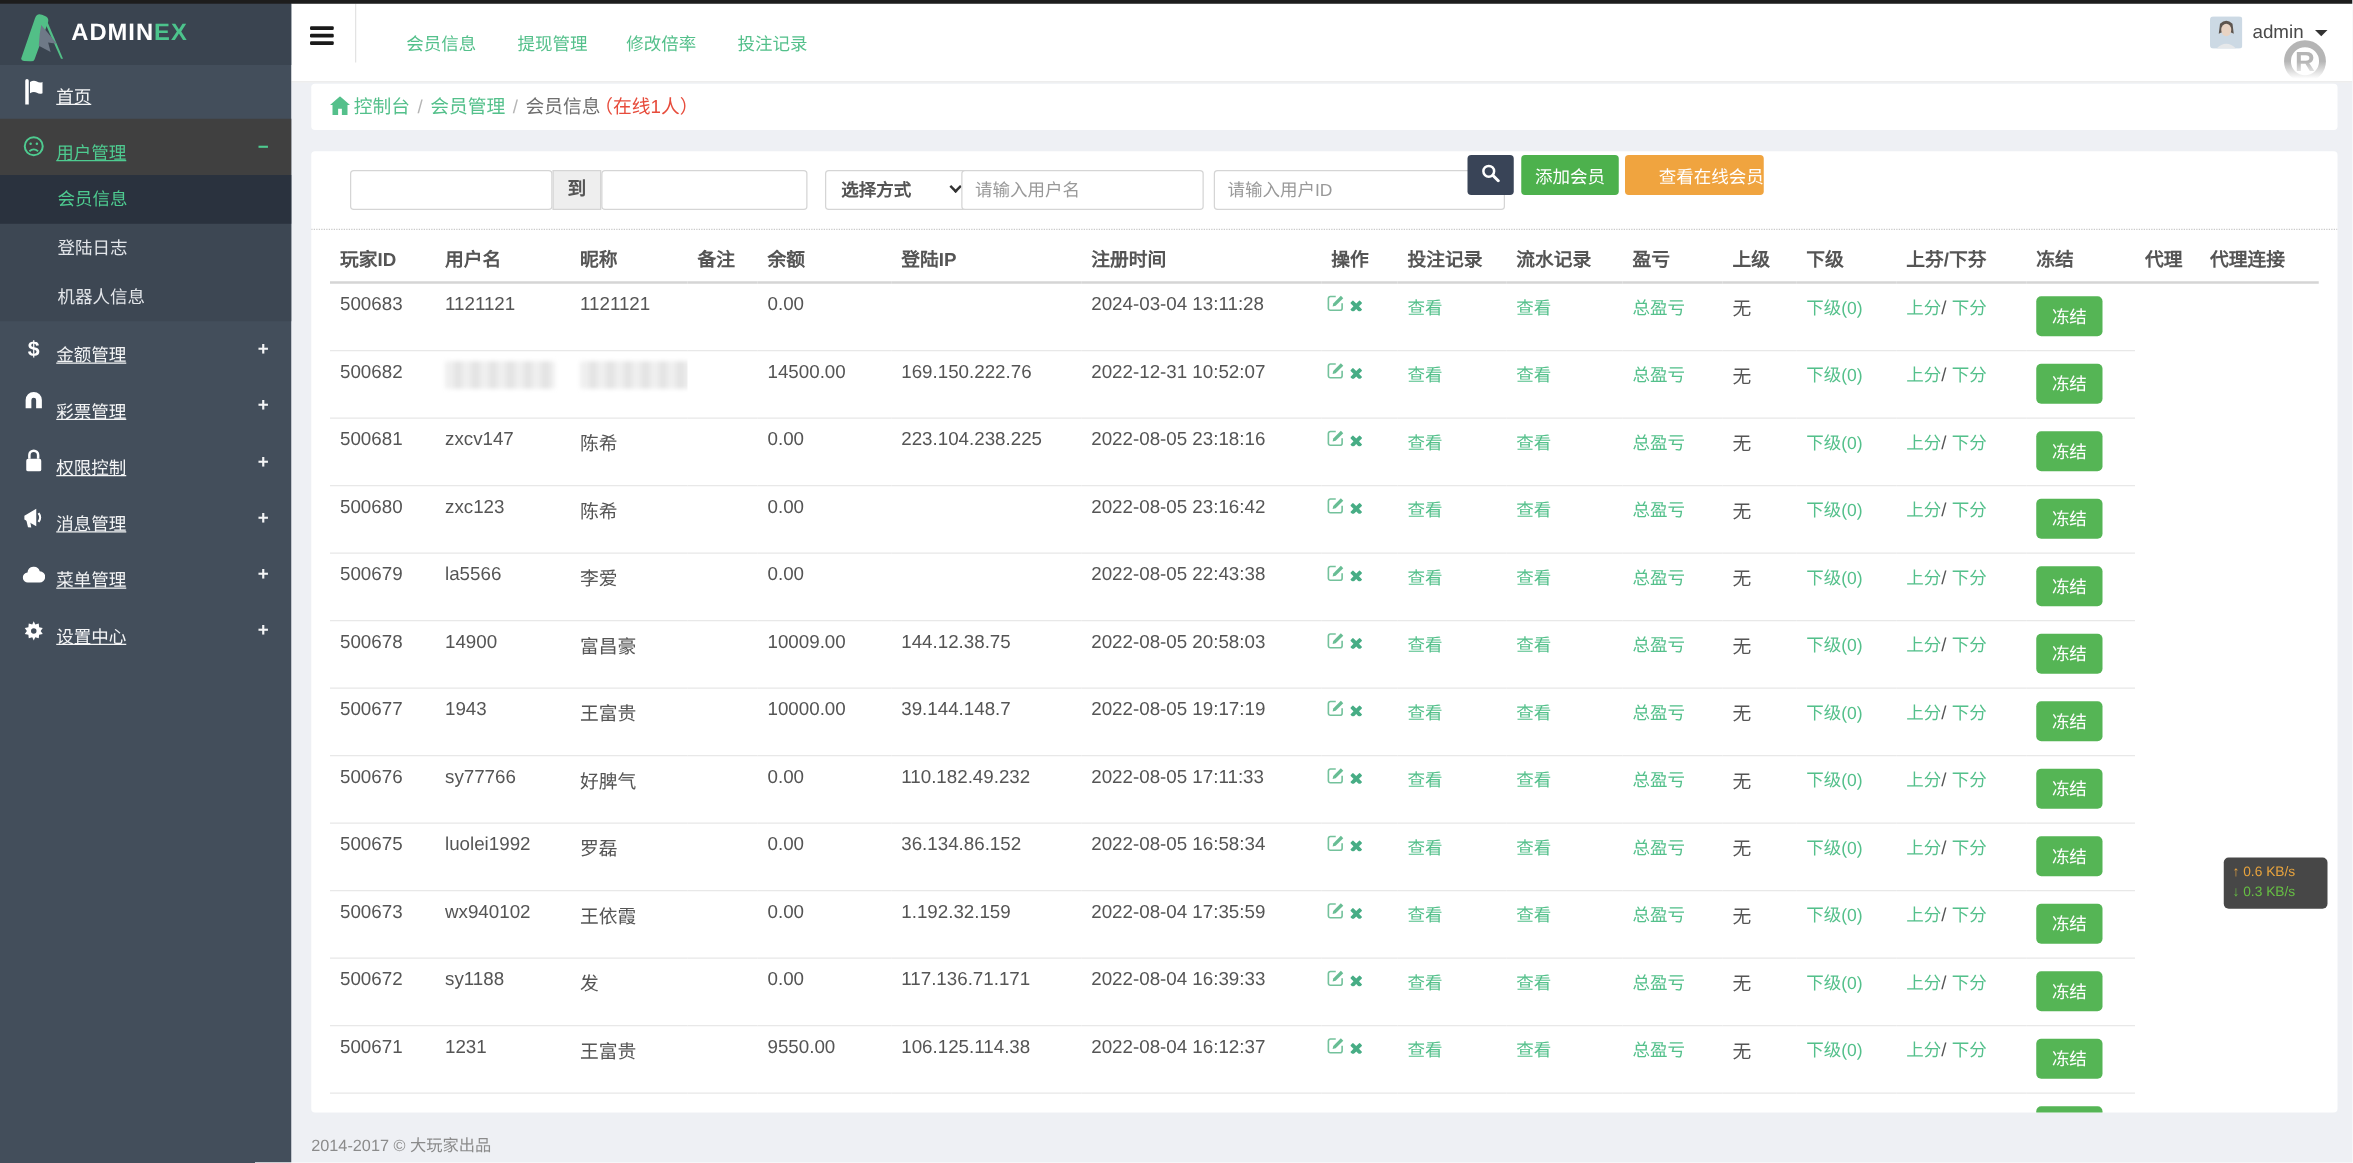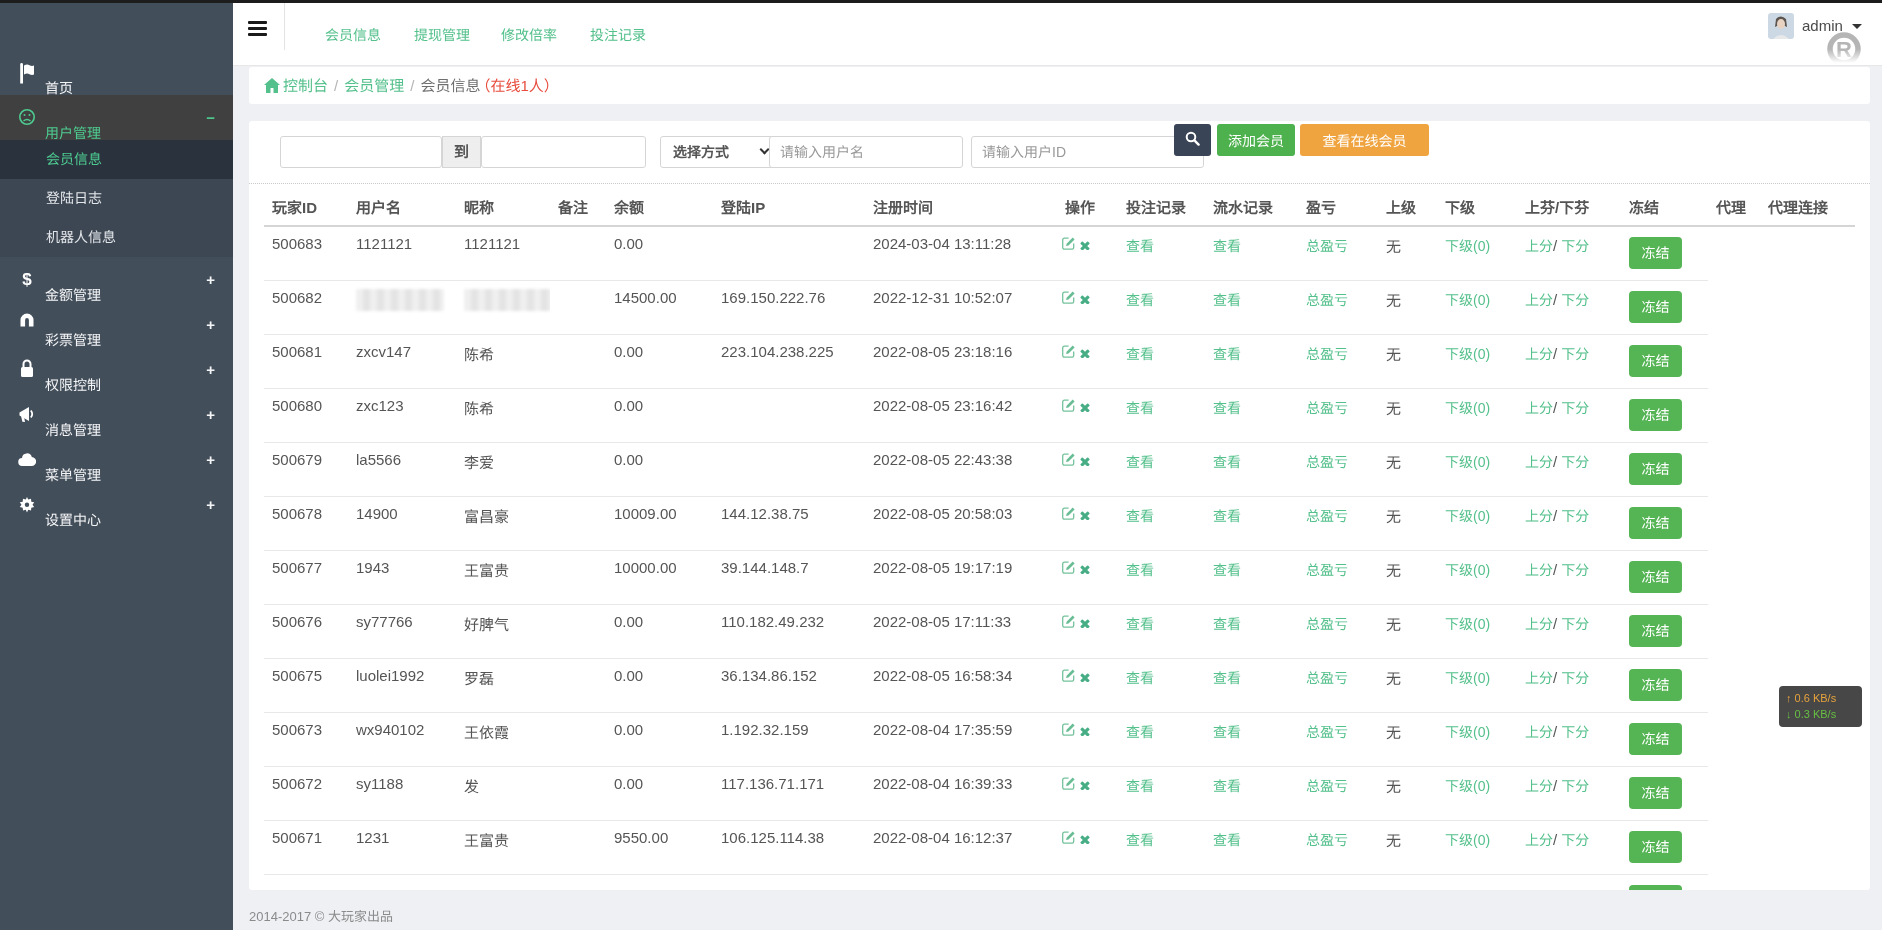--- a/index.html
+++ b/index.html
@@ -7,21 +7,21 @@
 html,body { width:1882px; height:930px; overflow:hidden; }
 body { font-family:"Liberation Sans", sans-serif; background:#eef0f4; position:relative; }
 .topstrip { position:absolute; left:0; top:0; width:1882px; height:3px; background:#1d1d1d; z-index:50; }
 
 .sidebar { position:absolute; left:0; top:0; width:233px; height:930px; background:#434e5b; z-index:10; }
 .logobar { position:absolute; left:0; top:3px; width:233px; height:49px; background:#3a4450; }
 .logotxt { position:absolute; left:57px; top:13px; font-size:19px; font-weight:bold; color:#fff; letter-spacing:0.8px; }
 .logotxt .gx { color:#4cc38c; }
 .menu { position:absolute; left:0; top:50px; width:233px; }
 .mitem { position:relative; height:45px; line-height:45px; color:#f4f5f6; font-size:14px; }
-.mitem .txt { position:absolute; left:45px; top:16px; }
+.mitem .txt { position:absolute; left:45px; top:5px;text-decoration:underline; }
 .mitem .ico { position:absolute; left:18px; top:0; width:18px; height:45px; }
 .mitem .pm { position:absolute; right:18px; top:0; font-size:15px; font-weight:bold; }
 .mitem.green { color:#4ecb90; }
 .submenu { background:#3d4753; }
 .sitem { position:relative; height:39px; line-height:39px; color:#e3e6ea; font-size:14px; padding-left:46px; }
 .sitem.active { background:#2a323e; color:#4ecb90; }
 
 .header { position:absolute; left:233px; top:3px; width:1649px; height:63px; background:#fff; border-bottom:1px solid #e7e7e7; z-index:5; }
 .hamb { position:absolute; left:15px; top:18px; width:19px; height:15px; }
 .hamb div { height:3px; background:#1a1a1a; margin-bottom:3px; border-radius:1px; }
@@ -59,20 +59,28 @@
 .netbox { position:absolute; left:1779px; top:686px; width:83px; height:41px; background:rgba(45,45,45,0.88); border-radius:4px; z-index:60; font-size:11px; padding:4px 0 0 7px; line-height:16px; white-space:nowrap; }
 .netbox .up { color:#e8a33d; }
 .netbox .dn { color:#67bf43; }
 .footer { position:absolute; left:249px; top:906px; font-size:13px; color:#8b8b8b; z-index:2; }
 </style>
 </head>
 <body>
 <div class="topstrip"></div>
 
 <div class="sidebar">
+  <div class="logobar">
+    <svg style="position:absolute;left:15px;top:6px" width="38" height="40" viewBox="0 0 38 40">
+      <path d="M 2 37.5 L 13 5.5 Q 14.5 1.2 18.6 2.8 L 21 3.8 Q 24.6 5.3 23.3 9.2 L 12.6 38.6 Q 11.7 41 9 40.5 L 4.2 39.7 Q 1.6 39.2 2 37.5 Z" fill="#52bf87"></path>
+      <path d="M 21.8 5.8 L 35.4 38 L 33.8 38 L 20.6 8.4 Z" fill="#52bf87"></path>
+      <path d="M 18 11 L 30.5 26 L 23.5 25 L 25.5 32.5 L 16 27.5 L 16.8 18 Z" fill="#6e7987"></path>
+    </svg>
+    <div class="logotxt">ADMIN<span class="gx">EX</span></div>
+  </div>
   <div class="menu">
     <div class="mitem">
         <span class="ico">
       <svg width="17" height="45" viewBox="0 0 17 45">
             <path d="M2.2 14.5 a1.4 1.4 0 0 1 2.8 0 V 33.5 h-2.8 z" fill="#fff"></path>
             <path d="M6 15.5 Q9 13.8 11.5 15.2 Q13.8 16.5 16 15.5 V 24.5 Q13.8 25.5 11.5 24.2 Q9 22.8 6 24.5 z" fill="#fff"></path>
           </svg>
       </span>
         <span class="txt">首页</span>
       </div>
@@ -199,21 +207,21 @@
     <div class="fi selbox" style="left:411px; width:119px;">选择方式<span class="chev"></span></div>
     <input class="fi" style="left: 520px; width: 194px;" placeholder="请输入用户名">
     <input class="fi" style="left: 722px; width: 233px;" placeholder="请输入用户ID">
     <button class="btn" style="left:925px; width:37px; background:#394457;">
       <svg width="15" height="15" viewBox="0 0 15 15">
           <circle cx="6" cy="6" r="4.3" fill="none" stroke="#fff" stroke-width="2"></circle>
           <path d="M9.4 9.4 L13.6 13.6" stroke="#fff" stroke-width="2.4" stroke-linecap="round"></path>
         </svg>
     </button>
     <button class="btn" style="left:968px; width:78px; background:#4db14d;">添加会员</button>
-    <button class="btn" style="left:1051px; width:129px; background:#f0a43f;">查看在线会员</button>
+    <button class="btn" style="left:1051px; width:111px; background:#f0a43f;text-align:right;">查看在线会员</button>
   </div>
   <table>
     <colgroup>
       <col style="width:84px">
         <col style="width:108px">
         <col style="width:94px">
         <col style="width:56px">
         <col style="width:107px">
         <col style="width:152px">
         <col style="width:192px">

